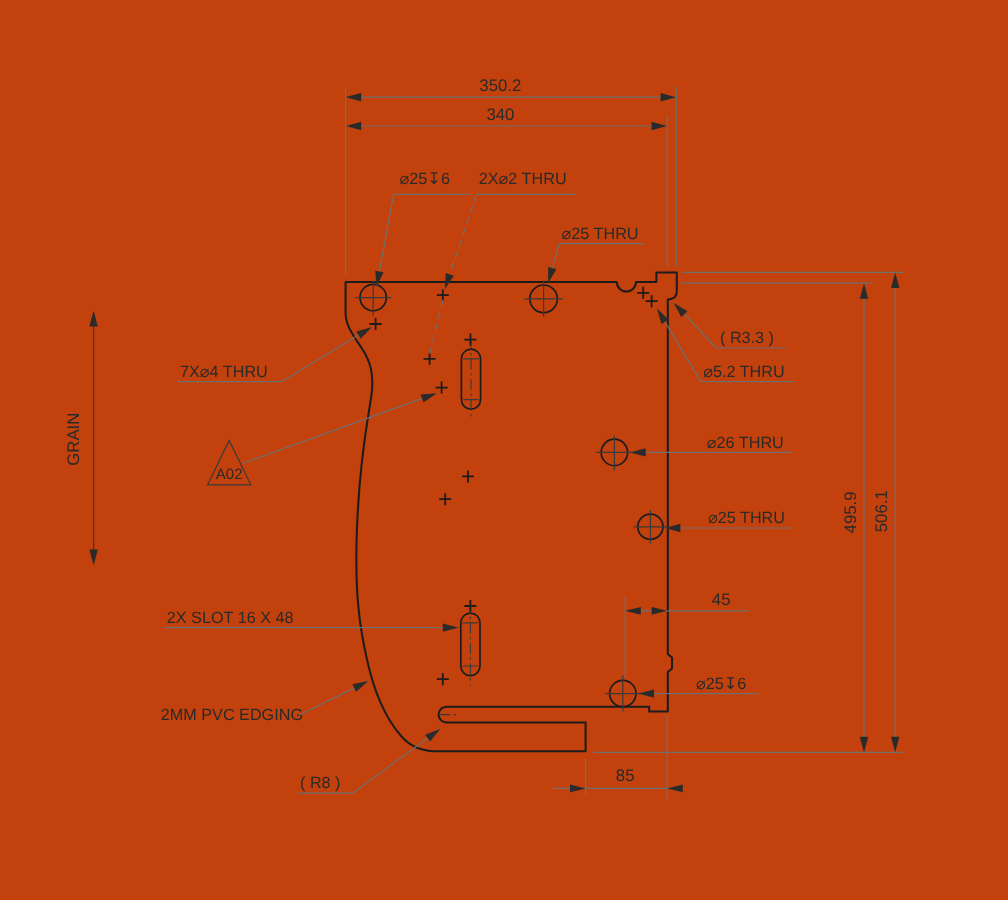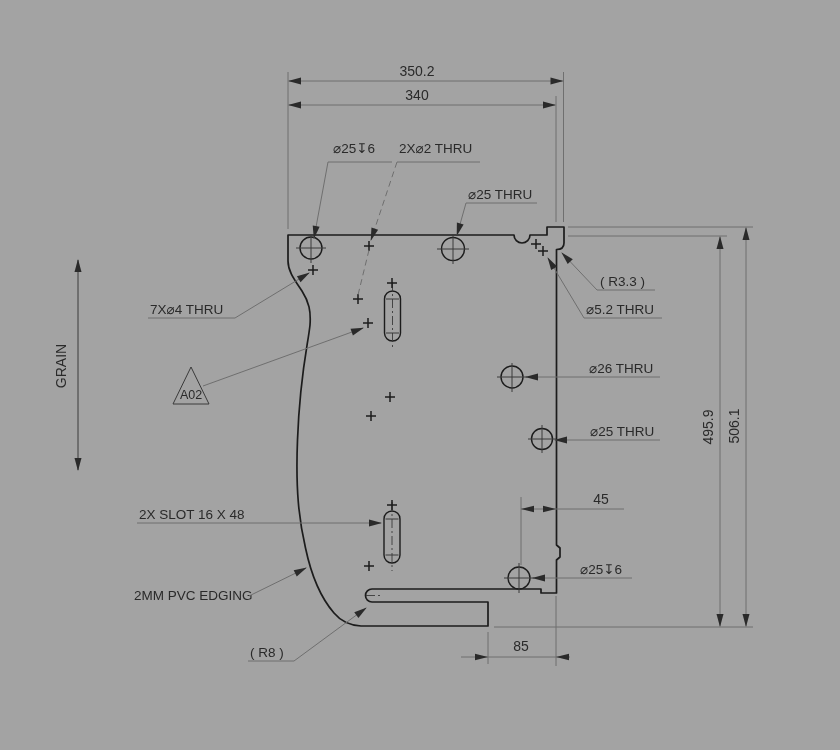--- a/index.html
+++ b/index.html
@@ -1,19 +1,19 @@
 <!DOCTYPE html>
 <html><head>
 <meta charset="utf-8">
 <style>
   html,body{margin:0;padding:0;background:#ffffff;}
   .sheet{
     position:relative;
     width:840px;height:750px;
-    background:#a3a3a3;
+    background:#c2410c;
     font-family:"Liberation Sans", sans-serif;
     overflow:hidden;
   }
   svg{display:block;}
   text{
     fill:#2a2a2a;
     font-family:"Liberation Sans", sans-serif;
   }
   .dim-text{font-size:14px;}
   .callout-text{font-size:13.5px;}

